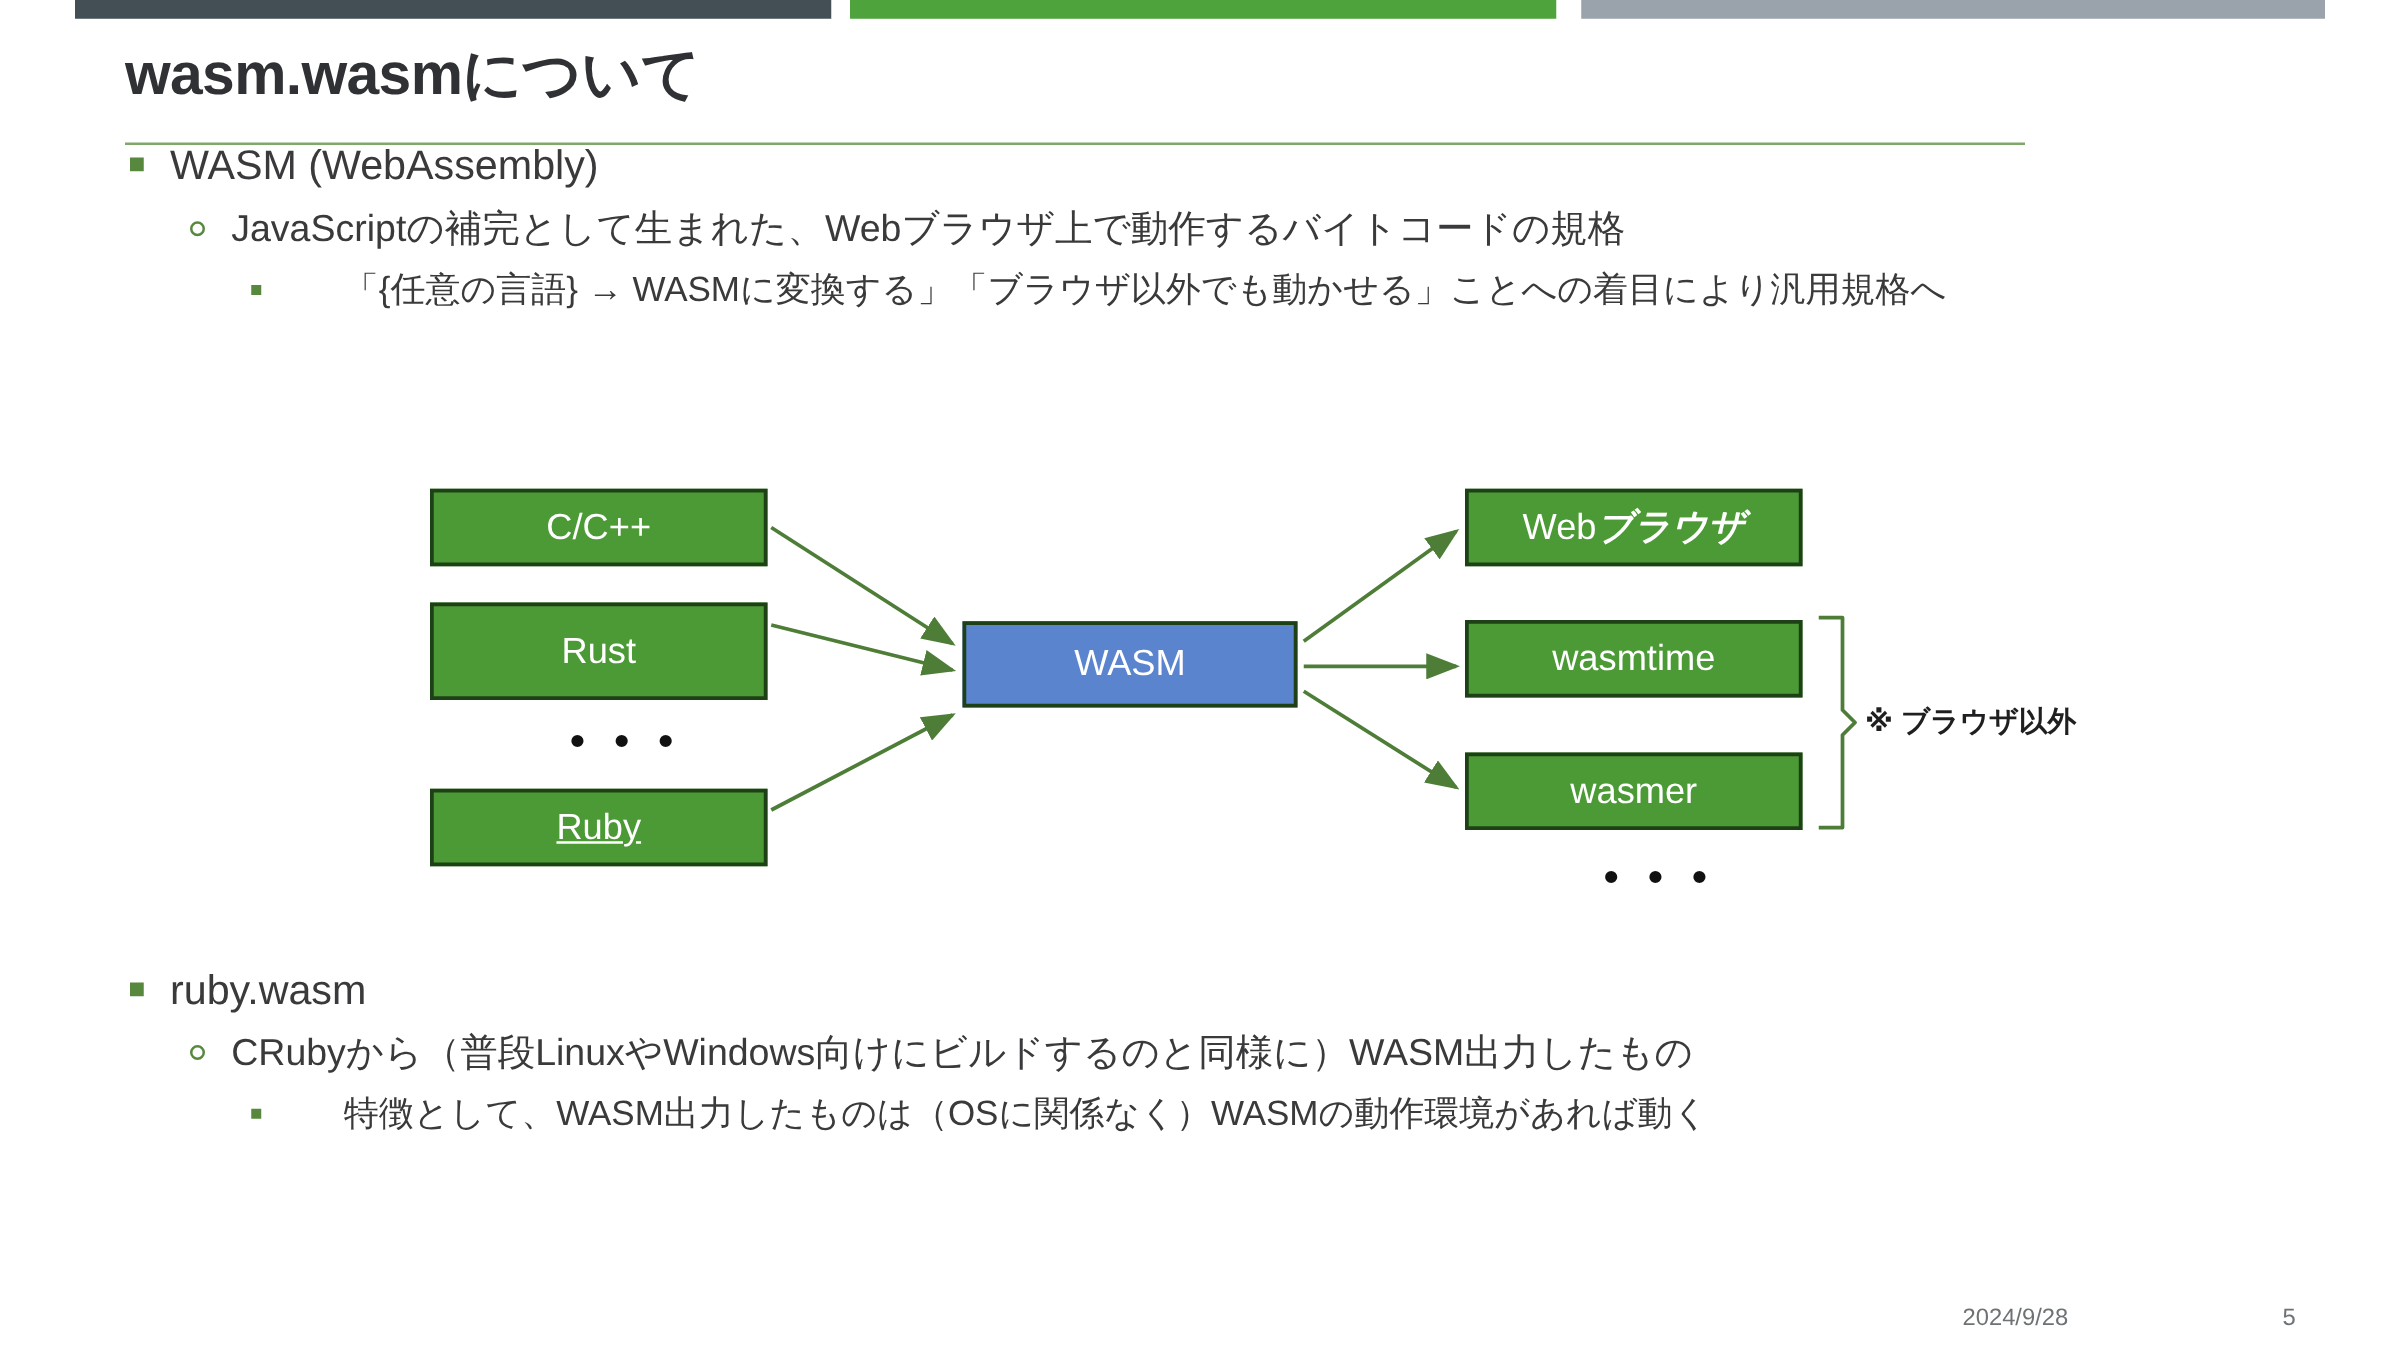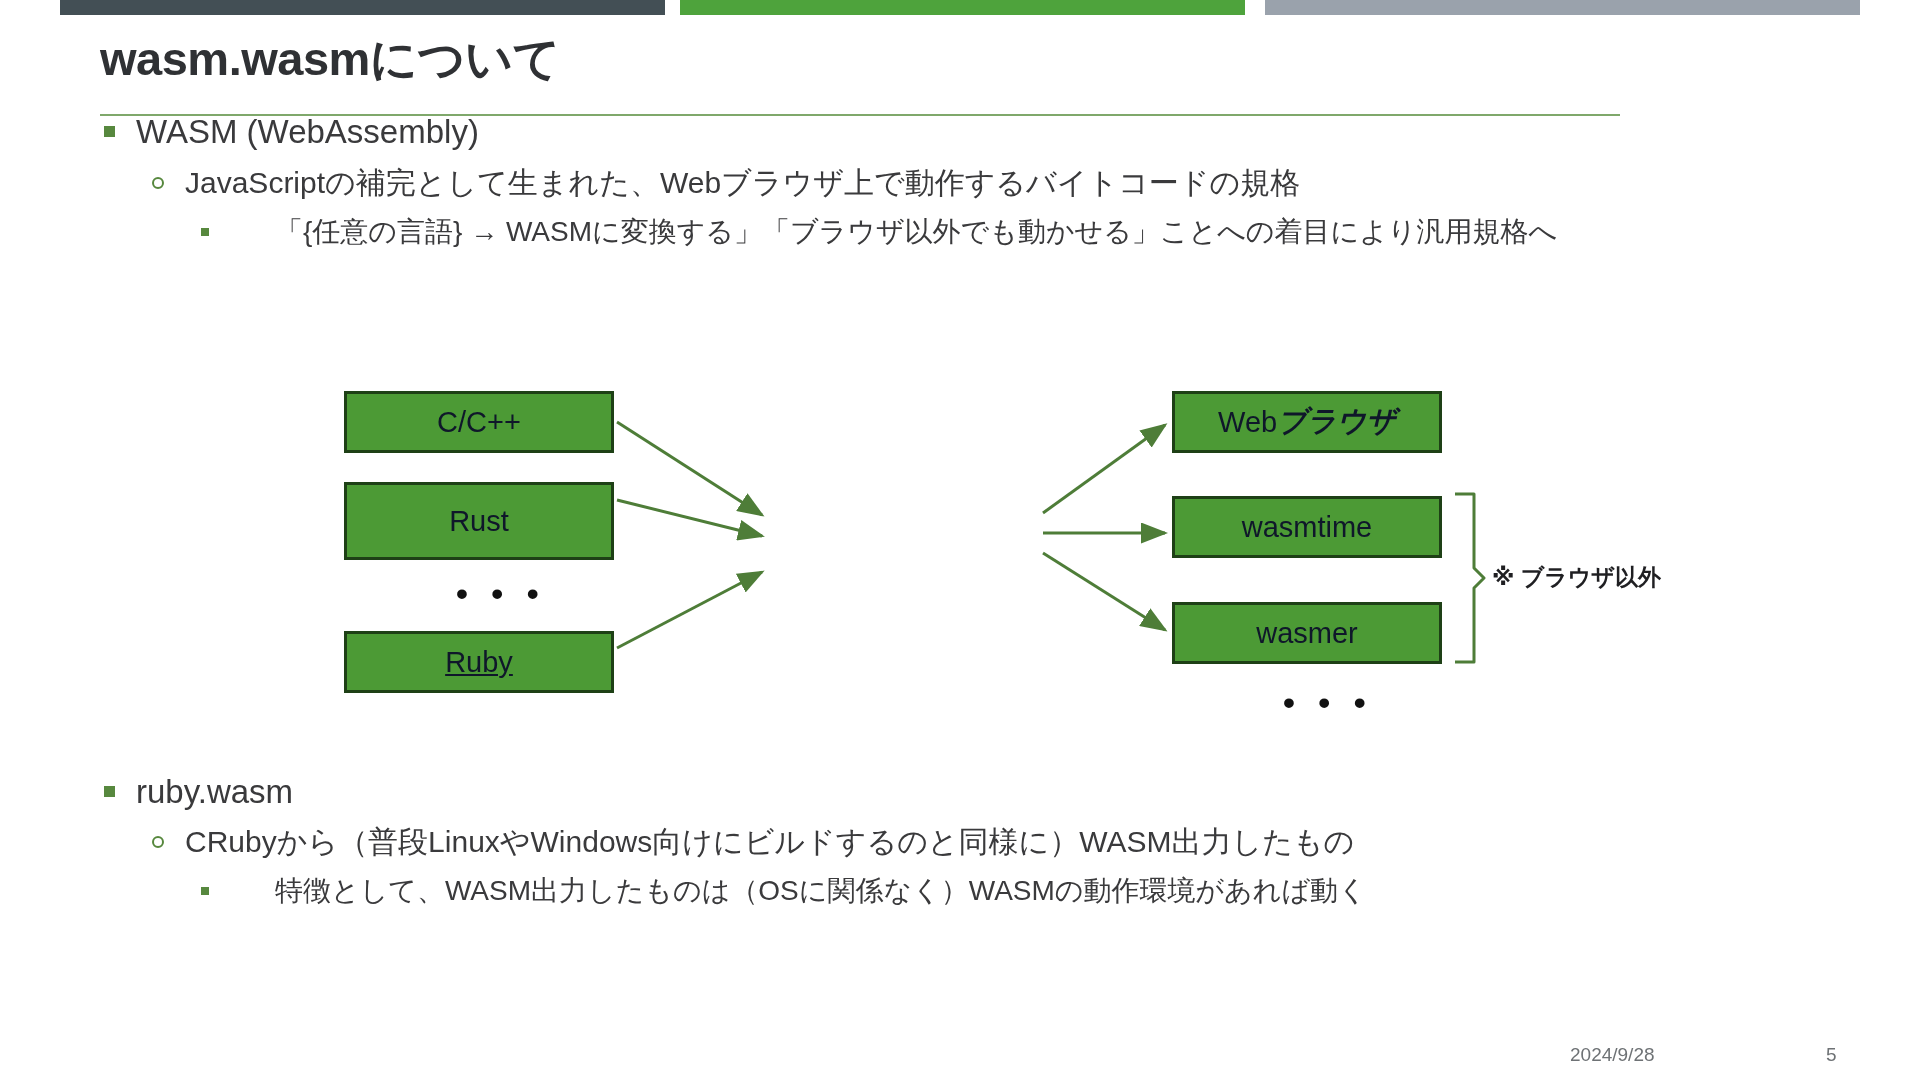--- a/index.html
+++ b/index.html
@@ -107,21 +107,21 @@
     width: 1920px; height: 1080px;
     pointer-events: none;
   }
   .diagram svg { position: absolute; left: 0; top: 0; }
 
   .node {
     position: absolute;
     display: flex;
     align-items: center;
     justify-content: center;
-    color: #0f172a;
+    color: #ffffff;
     border: 3px solid #1E4016;
     background: #4C9A35;
     font-size: 29px;
     white-space: nowrap;
   }
   .node.wasm { background: #5B84CE; border-color: #1E4016; }
   .node .ul { text-decoration: underline; }
   .node .jp-bold { font-weight: bold; font-style: italic; }
 
   
@@ -239,20 +239,23 @@
       <span>C/C++</span>
     </div>
     <div class="node" id="n-rust">
       <span>Rust</span>
     </div>
     <div class="ellipsis" id="e-left">• • •</div>
     <div class="node" id="n-ruby">
       <span class="ul">Ruby</span>
     </div>
 
+    <div class="node wasm" id="n-wasm">
+      <span>WASM</span>
+    </div>
 
     <div class="node" id="n-browser">
       <span>Web</span>
         <span class="jp-bold">ブラウザ</span>
     </div>
     <div class="node" id="n-wasmtime">
       <span>wasmtime</span>
     </div>
     <div class="node" id="n-wasmer">
       <span>wasmer</span>

